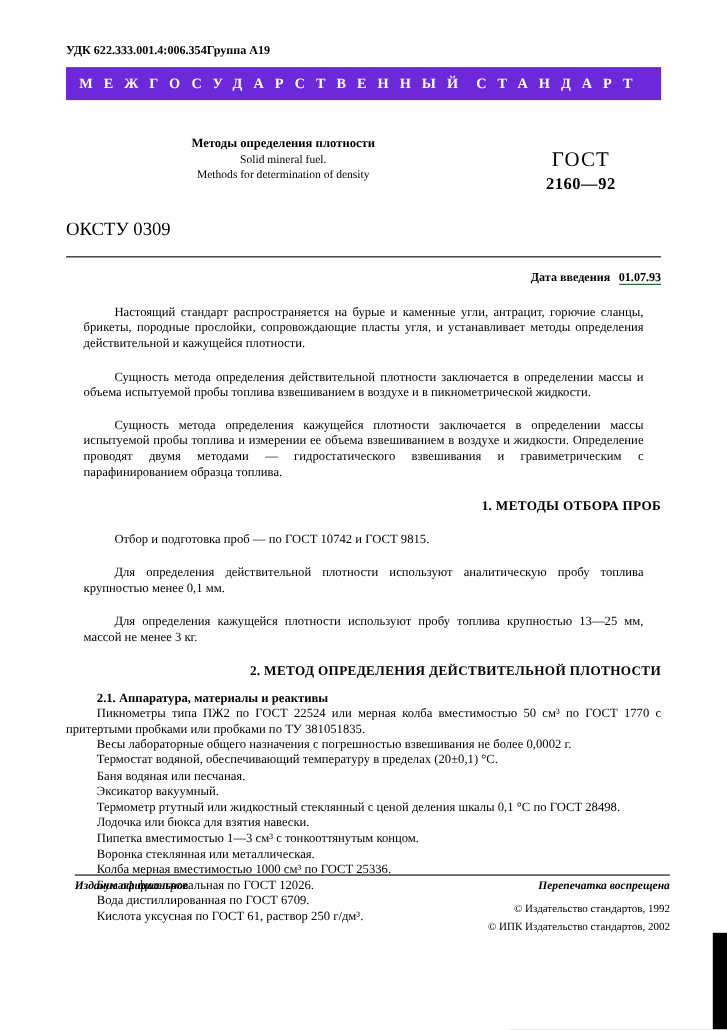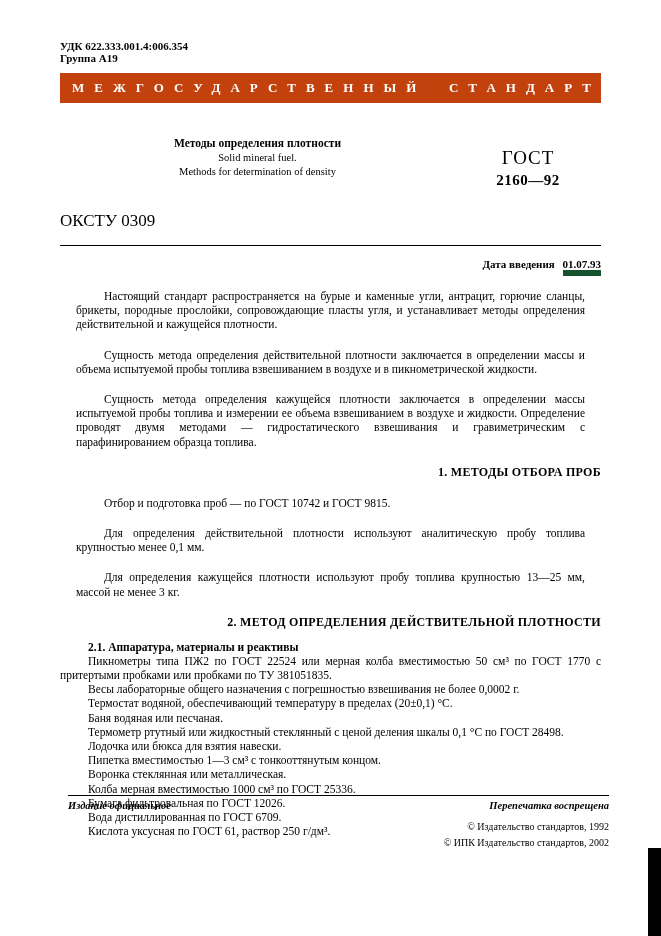--- a/index.html
+++ b/index.html
@@ -9,45 +9,45 @@
     background:#ffffff;
     font-family:"Liberation Serif","DejaVu Serif",serif;
     color:#000;
     overflow:hidden;
     margin:0 auto;
   }
   .content{position:absolute;left:60px;top:0;width:541px;}
   .topline{
     display:flex;
     padding-top:40px;
-    font-size:11px;font-weight:bold;flex-direction:column;
+    font-size:11px;font-weight:bold;
   }
   .banner{
     margin-top:9px;
-    background:#c2410c;color:#fff;
+    background:#6d28d9;color:#fff;
     display:flex;justify-content:space-between;align-items:center;
-    padding:7px 0 7px 12px;
+    padding:7px 16px 7px 12px;
     font-weight:bold;font-size:13px;
   }
   .banner-word{letter-spacing:10px;white-space:nowrap;}
   .title-row{display:flex;margin-top:18px;}
   .title-col{width:395px;text-align:center;}
   .doc-title{font-weight:bold;font-size:12.5px;letter-spacing:0.4px;}
   .doc-subtitle{font-weight:bold;font-size:11.5px;margin-top:16px;}
   .doc-eng{font-size:10.5px;margin-top:3px;}
   .doc-eng:first-of-type{margin-top:13px;}
   .gost-col{width:146px;text-align:center;padding-top:26px;}
   .gost-label{font-weight:normal;font-size:19px;letter-spacing:1px;}
   .gost-number{font-weight:bold;font-size:15px;margin-top:3px;letter-spacing:0.5px;}
   .okstu{font-size:17px;margin-top:22px;}
   .rule{border-top:1.5px solid #000;margin-top:14px;}
   .intro-date{
     text-align:right;font-weight:bold;font-size:11px;margin-top:12px;
   }
-  .date-underline{border-bottom:6px solid #14532d;margin-left:5px;}
+  .date-underline{border-bottom:1px solid #14532d;margin-left:5px;}
   .body-text{margin-top:19px;}
   .para{
     margin:16px;font-size:11.5px;line-height:14.2px;
     text-indent:28px;text-align:justify;
   }
   .section-heading{
     margin:13px 0 11px 0;
     font-size:12px;font-weight:bold;text-align:right;
     letter-spacing:0.3px;
   }
@@ -121,20 +121,21 @@
       <p class="para">Отбор и подготовка проб — по ГОСТ 10742 и ГОСТ 9815.</p>
       <p class="para">Для определения действительной плотности используют аналитическую пробу топлива крупностью менее 0,1 мм.</p>
       <p class="para">Для определения кажущейся плотности используют пробу топлива крупностью 13—25 мм, массой не менее 3 кг.</p>
 
       <div class="section-heading">2. МЕТОД ОПРЕДЕЛЕНИЯ ДЕЙСТВИТЕЛЬНОЙ ПЛОТНОСТИ</div>
       <div class="subheading">2.1. Аппаратура, материалы и реактивы</div>
       <p class="item">Пикнометры типа ПЖ2 по ГОСТ 22524 или мерная колба вместимостью 50 см³ по ГОСТ 1770 с притертыми пробками или пробками по ТУ 381051835.</p>
       <p class="item">Весы лабораторные общего назначения с погрешностью взвешивания не более 0,0002 г.</p>
       <p class="item">Термостат водяной, обеспечивающий температуру в пределах (20±0,1) °С.</p>
       <p class="item">Баня водяная или песчаная.</p>
+      <p class="item">Эксикатор вакуумный.</p>
       <p class="item">Термометр ртутный или жидкостный стеклянный с ценой деления шкалы 0,1 °С по ГОСТ 28498.</p>
       <p class="item">Лодочка или бюкса для взятия навески.</p>
       <p class="item">Пипетка вместимостью 1—3 см³ с тонкооттянутым концом.</p>
       <p class="item">Воронка стеклянная или металлическая.</p>
       <p class="item">Колба мерная вместимостью 1000 см³ по ГОСТ 25336.</p>
       <p class="item">Бумага фильтровальная по ГОСТ 12026.</p>
       <p class="item">Вода дистиллированная по ГОСТ 6709.</p>
       <p class="item">Кислота уксусная по ГОСТ 61, раствор 250 г/дм³.</p>
     </div>
   </div>

